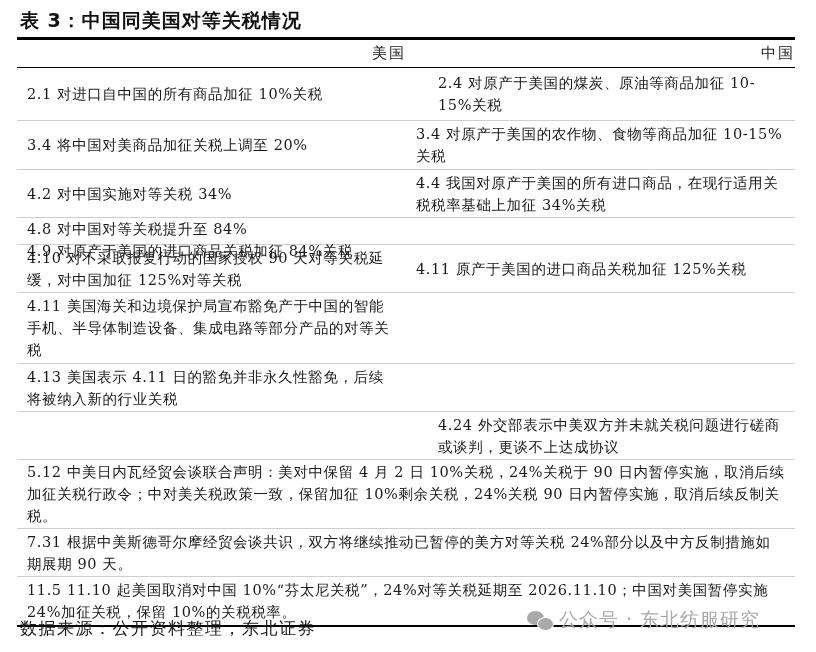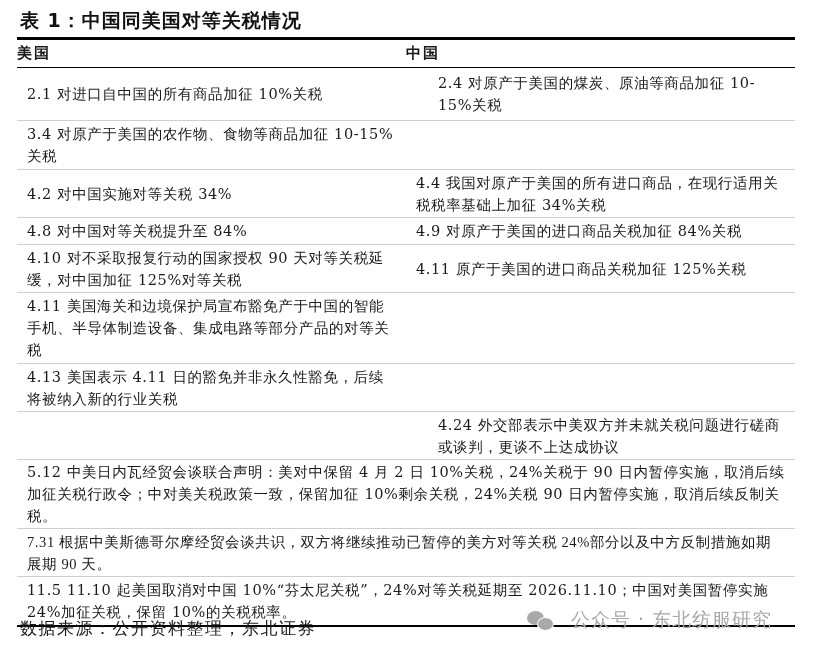--- a/index.html
+++ b/index.html
@@ -14,22 +14,22 @@
     font-family: "DejaVu Sans", "Liberation Sans", sans-serif;
     color: #111;
   }
   .table {
     position: absolute; left: 17px; top: 37px; width: 778px;
     border-top: 3px solid #000;
     border-bottom: 2.5px solid #000;
   }
   .hdr { display: flex; height: 27px; border-bottom: 1.5px solid #000; }
   .hdr div {
-    flex: 1; text-align: left; line-height: 27px;
-    font-size: 15px; font-weight: bold;
+    flex: 1; text-align: right; line-height: 27px;
+    font-size: 15px; font-weight: normal;
     font-family: "DejaVu Sans", "Liberation Sans", sans-serif;
     letter-spacing: 2px;
   }
   .row { display: flex; border-bottom: 1px solid #cfcfcf; }
   .row:last-child { border-bottom: none; }
   .cell {
     width: 389px; box-sizing: border-box; padding: 0 10px;
     font-size: 14.5px; line-height: 22px; letter-spacing: 0.6px;
     display: flex; align-items: center;
   }
@@ -40,49 +40,50 @@
   }
   .source {
     position: absolute; left: 20px; top: 617px;
     font-size: 17px; letter-spacing: 1.5px;
     font-family: Liberation Sans, sans-serif;
   }
   .watermark {
     position: absolute; left: 527px; top: 607px;
     font-size: 19px; color: #a9a9a9;
     font-family: "DejaVu Sans", "Liberation Sans", sans-serif;
-    display: flex; align-items: center; gap: 18px; letter-spacing: 1px;
+    display: flex; align-items: center; gap: 6px; letter-spacing: 1px;
   }
   .wechat { position: relative; width: 26px; height: 22px; }
   .wechat .b1 { position: absolute; left: 0; top: 2px; width: 17px; height: 14px; border-radius: 50%; background: #a9a9a9; }
   .wechat .b2 { position: absolute; left: 10px; top: 8px; width: 15px; height: 12px; border-radius: 50%; background: #a9a9a9; border: 1.5px solid #fff; }
 </style>
 </head>
 <body>
 
-<div class="title">表 1：中国同美国对等关税情况</div>
+<div class="title">表 3：中国同美国对等关税情况</div>
 
 <div class="table">
   <div class="hdr">
     <div>美国</div>
     <div>中国</div>
   </div>
   <div id="rows">
       <div class="row" style="height: 52px; gap: 44px;">
         <div class="cell">2.1 对进口自中国的所有商品加征 10%关税</div>
         <div class="cell r">2.4 对原产于美国的煤炭、原油等商品加征 10-15%关税</div>
       </div>
       <div class="row" style="height: 48px;">
+        <div class="cell">3.4 将中国对美商品加征关税上调至 20%</div>
         <div class="cell r">3.4 对原产于美国的农作物、食物等商品加征 10-15%关税</div>
       </div>
       <div class="row" style="height: 47px;">
         <div class="cell">4.2 对中国实施对等关税 34%</div>
         <div class="cell r">4.4 我国对原产于美国的所有进口商品，在现行适用关税税率基础上加征 34%关税</div>
       </div>
-      <div class="row" style="height: 26px;">
+      <div class="row" style="height: 26px; flex-direction: column;">
         <div class="cell">4.8 对中国对等关税提升至 84%</div>
         <div class="cell r">4.9 对原产于美国的进口商品关税加征 84%关税</div>
       </div>
       <div class="row" style="height: 47px;">
         <div class="cell">4.10 对不采取报复行动的国家授权 90 天对等关税延缓，对中国加征 125%对等关税</div>
         <div class="cell r">4.11 原产于美国的进口商品关税加征 125%关税</div>
       </div>
       <div class="row" style="height: 70px;">
         <div class="cell">4.11 美国海关和边境保护局宣布豁免产于中国的智能手机、半导体制造设备、集成电路等部分产品的对等关税</div>
         <div class="cell r"></div>
@@ -92,21 +93,21 @@
         <div class="cell r"></div>
       </div>
       <div class="row" style="height: 47px; gap: 44px;">
         <div class="cell"></div>
         <div class="cell r">4.24 外交部表示中美双方并未就关税问题进行磋商或谈判，更谈不上达成协议</div>
       </div>
       <div class="row" style="height: 68px; align-items: flex-end;">
         <div class="full" style="display: flex; align-items: center;">5.12 中美日内瓦经贸会谈联合声明：美对中保留 4 月 2 日 10%关税，24%关税于 90 日内暂停实施，取消后续加征关税行政令；中对美关税政策一致，保留加征 10%剩余关税，24%关税 90 日内暂停实施，取消后续反制关税。</div>
       </div>
       <div class="row" style="height: 47px;">
-        <div class="full" style="display: flex; align-items: center; font-family: Liberation Serif, serif;">7.31 根据中美斯德哥尔摩经贸会谈共识，双方将继续推动已暂停的美方对等关税 24%部分以及中方反制措施如期展期 90 天。</div>
+        <div class="full" style="display: flex; align-items: center;">7.31 根据中美斯德哥尔摩经贸会谈共识，双方将继续推动已暂停的美方对等关税 24%部分以及中方反制措施如期展期 90 天。</div>
       </div>
       <div class="row" style="height: 48px;">
         <div class="full" style="display: flex; align-items: center;">11.5 11.10 起美国取消对中国 10%“芬太尼关税”，24%对等关税延期至 2026.11.10；中国对美国暂停实施 24%加征关税，保留 10%的关税税率。</div>
       </div>
     </div>
 </div>
 
 <div class="source">数据来源：公开资料整理，东北证券</div>
 
 <div class="watermark">

